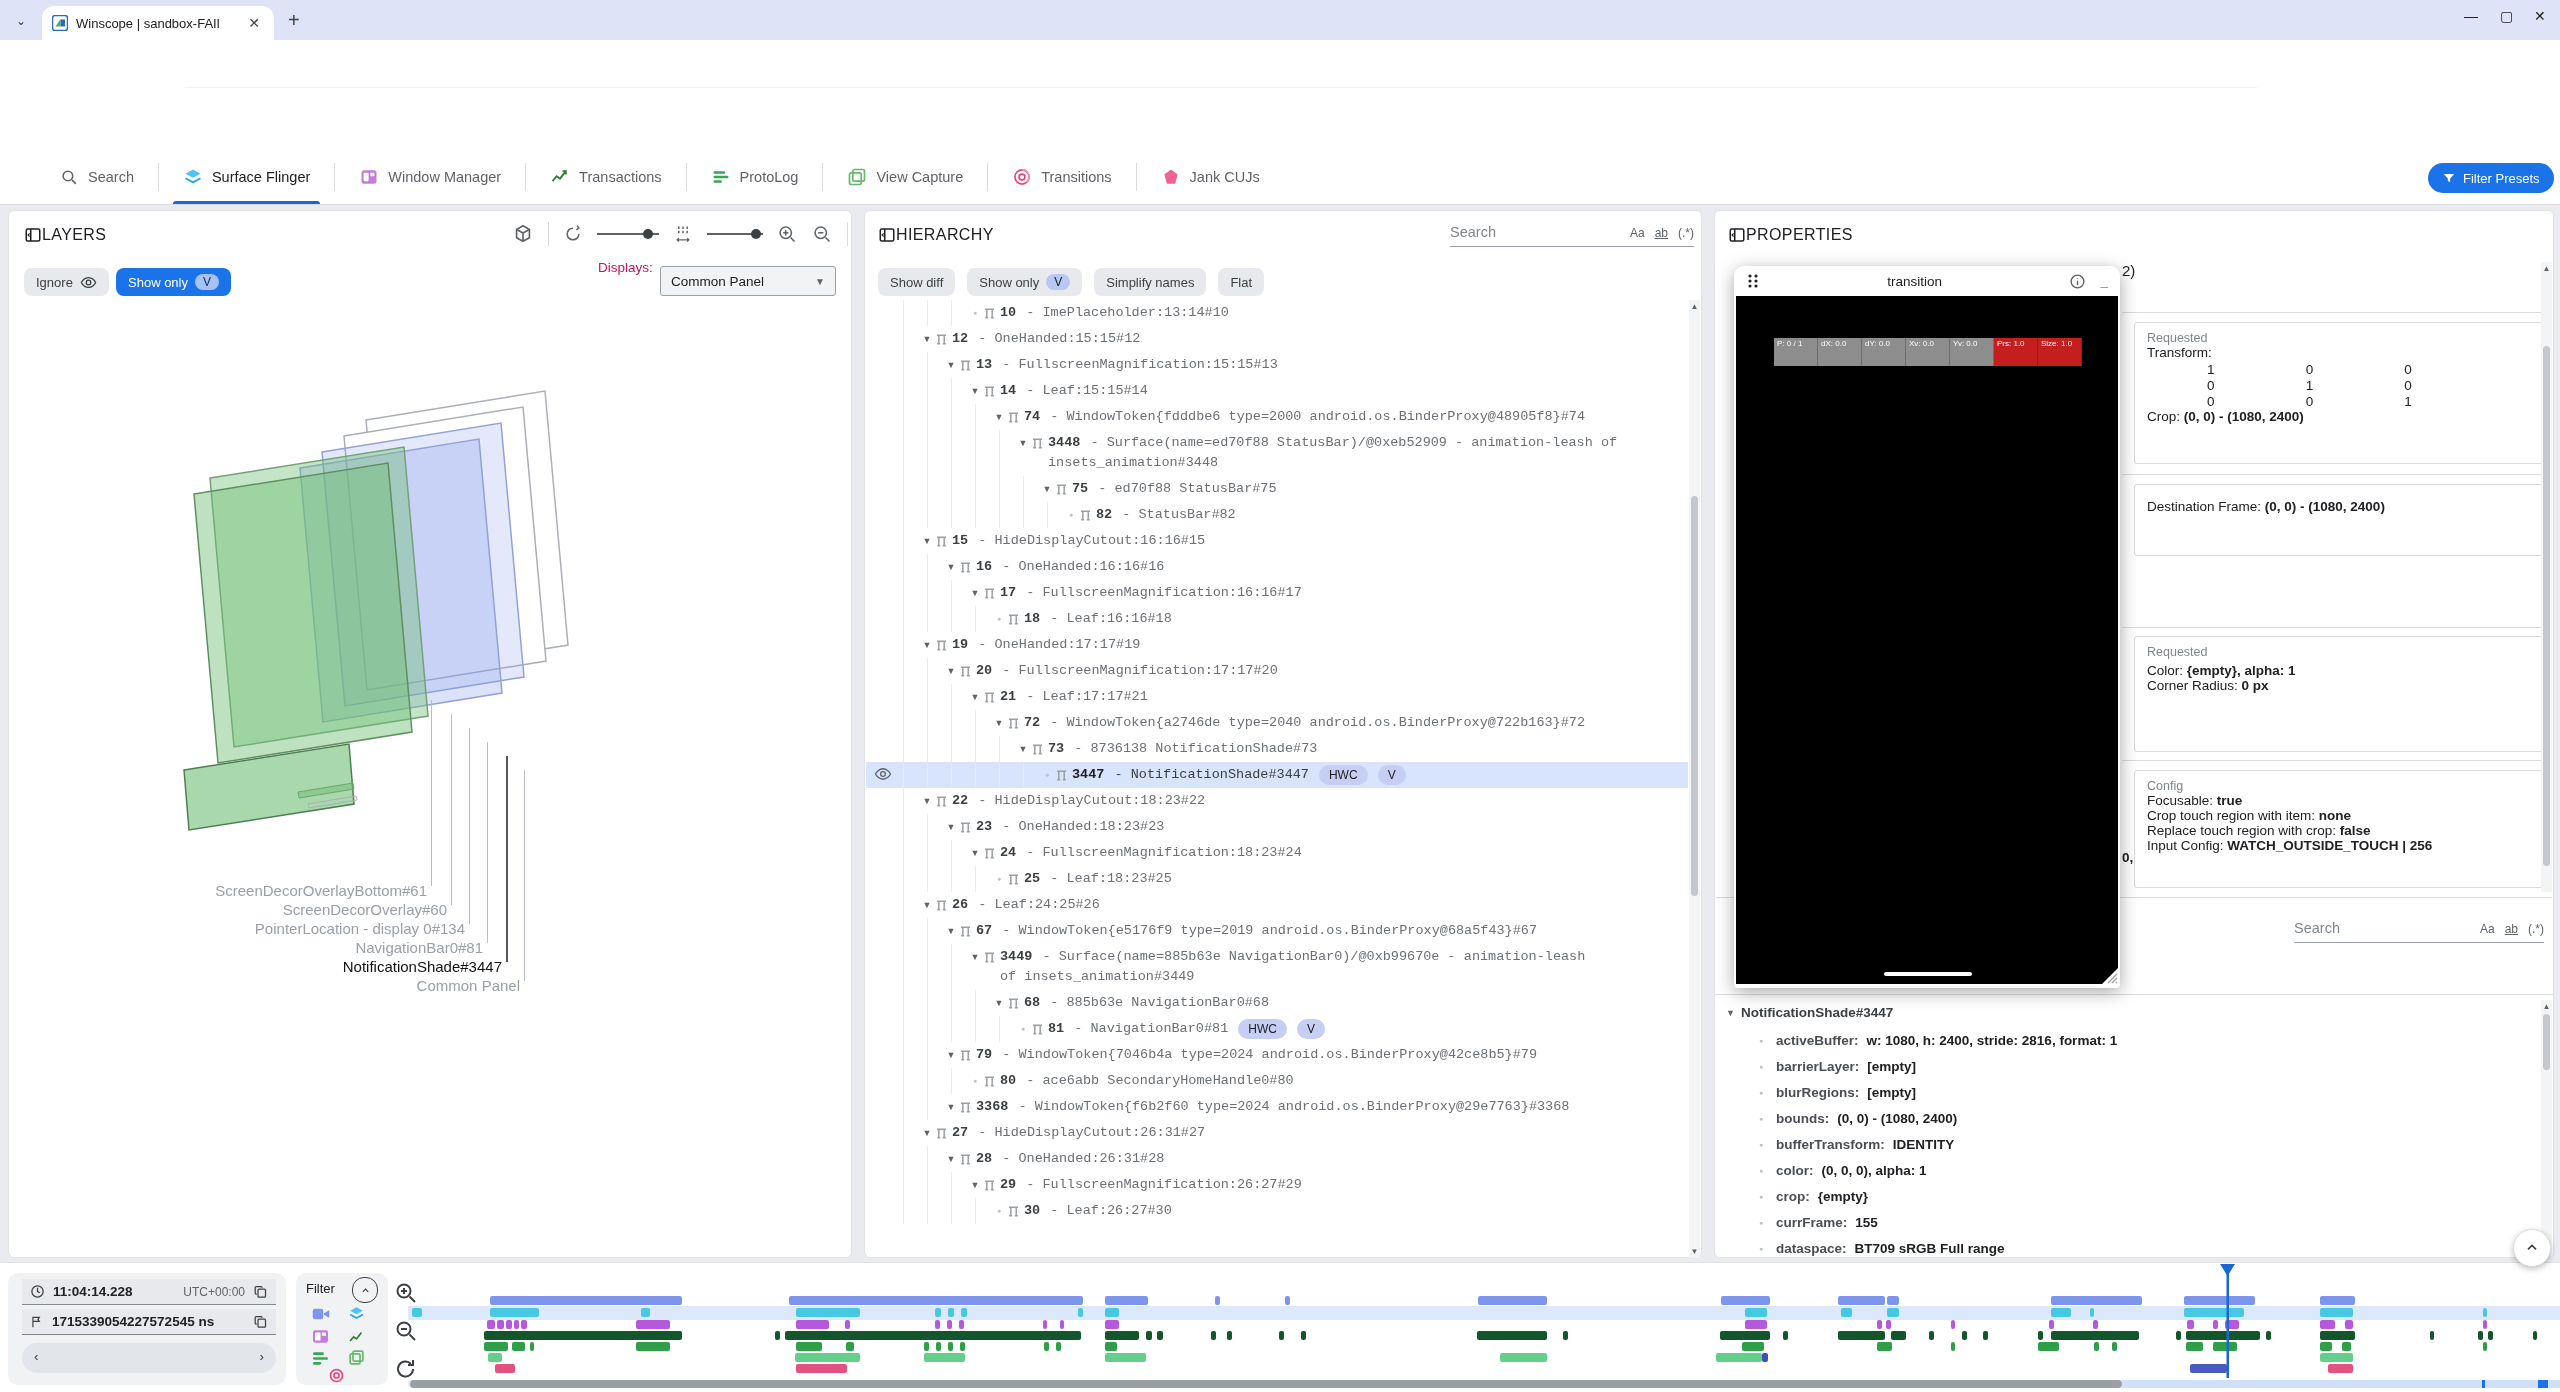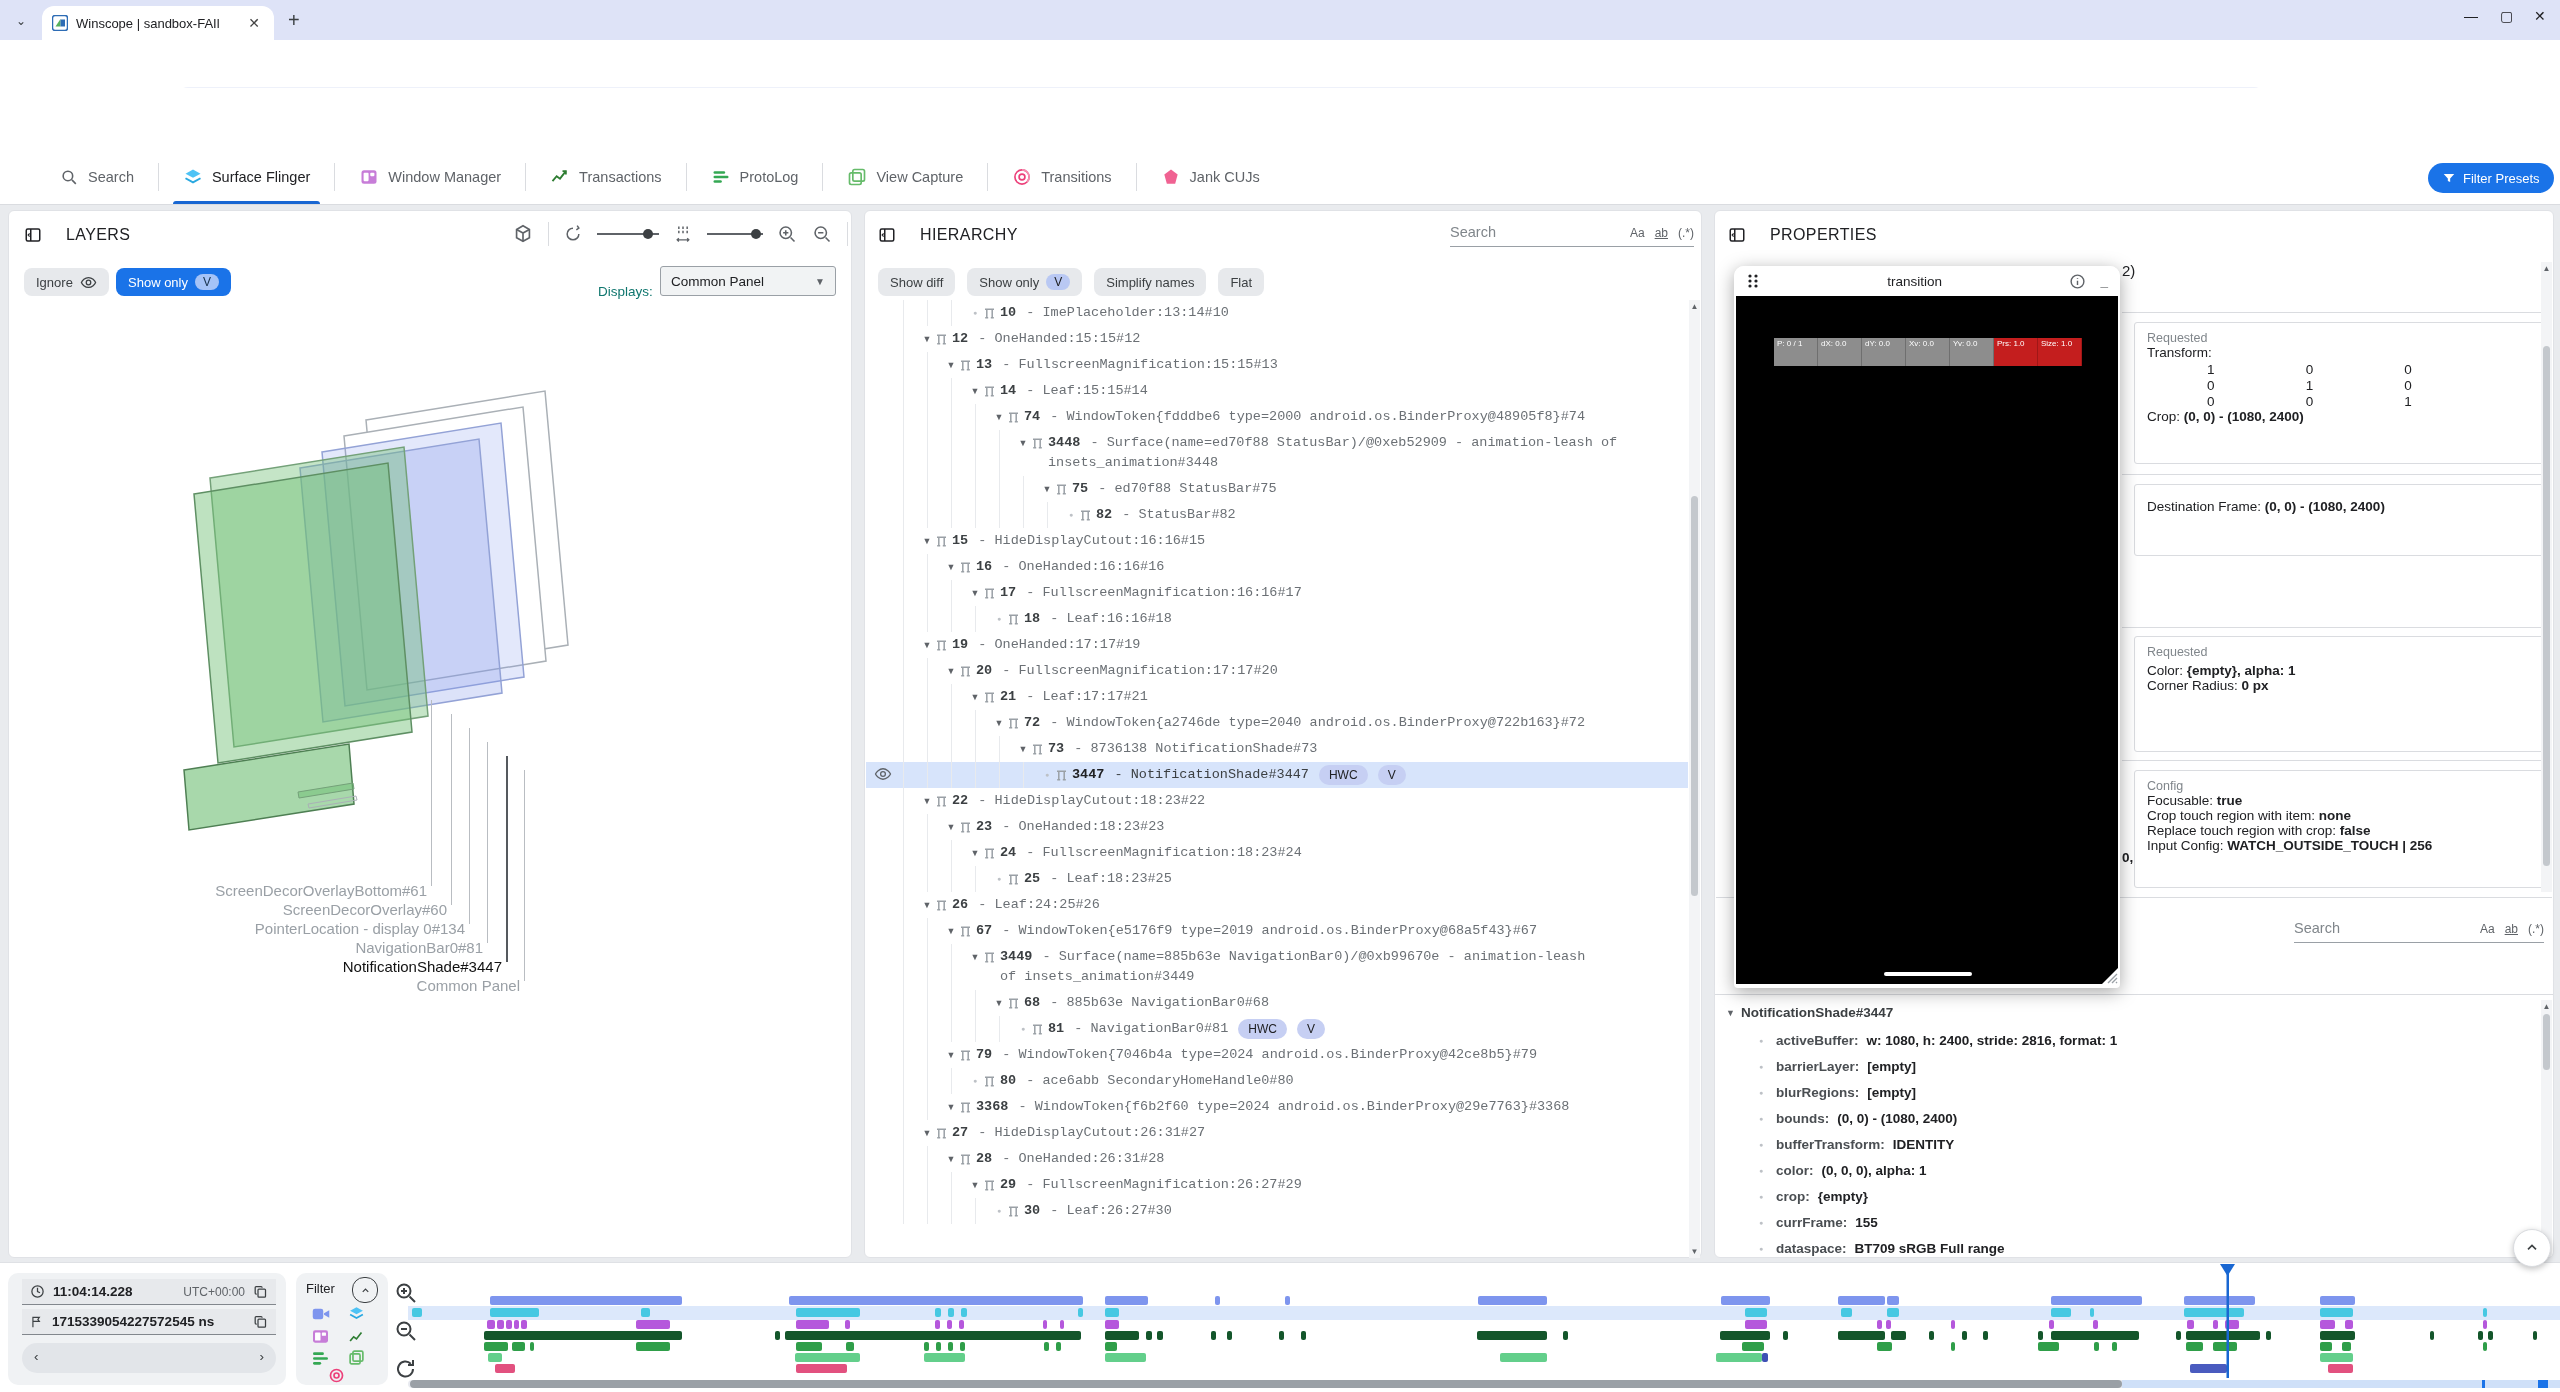--- a/index.html
+++ b/index.html
@@ -29,21 +29,21 @@
   .vdiv{top:106px;width:1px;height:26px;background:#dadce0;}
   
   .navtabs{left:0;top:150px;width:2560px;height:55px;background:#fff;border-bottom:1px solid #dadce0;display:flex;align-items:center;padding-left:36px;box-sizing:border-box;}
   .ntab{display:flex;align-items:center;gap:9px;padding:0 24px;height:54px;color:#5f6368;font-size:14.5px;position:relative;white-space:nowrap;}
   .ntab.active{color:#202124;}
   .ntab.active:after{content:"";position:absolute;left:14px;right:14px;bottom:0;height:3px;background:#1967d2;border-radius:3px 3px 0 0;}
   .ntab-div{width:1px;height:28px;background:#dadce0;}
   
   .workspace{left:0;top:205px;width:2560px;height:1057px;background:#e9ebee;}
   .panel{background:#fff;border:1px solid #e0e2e6;border-radius:6px;box-sizing:border-box;}
-  .ptitle{display:flex;align-items:center;gap:24px;font-size:16px;font-weight:500;letter-spacing:.4px;color:#202124;}
+  .ptitle{display:flex;align-items:center;gap:0;font-size:16px;font-weight:500;letter-spacing:.4px;color:#202124;}
   .chip{height:28px;border-radius:8px;background:#e7e9ec;color:#3c4043;display:inline-flex;align-items:center;gap:7px;padding:0 12px;font-size:13px;}
   .chip .vbadge{background:#b9c8f3;border-radius:10px;padding:1px 8px;font-size:12px;color:#202124;}
   .chip.blue{background:#1a73e8;color:#fff;}
   .chip.blue .vbadge{background:#a5c3f7;color:#17324d;}
   .searchfield{border-bottom:1px solid #9aa0a6;display:flex;align-items:flex-end;justify-content:space-between;padding-bottom:6px;}
   .searchph{color:#80868b;font-size:14.5px;}
   .matchics{color:#5f6368;font-size:12px;display:flex;gap:10px;align-items:center;}
   .matchics .u{text-decoration:underline;}
   
   .h-tree{left:866px;top:300px;width:822px;height:958px;overflow:hidden;}
@@ -331,21 +331,21 @@
     <span>Ignore</span>
     <svg width="17" height="17" viewBox="0 0 24 24">
         <path d="M12 5c-5 0-9 4.5-10 7 1 2.5 5 7 10 7s9-4.5 10-7c-1-2.5-5-7-10-7z" fill="none" stroke="#3c4043" stroke-width="1.8"></path>
         <circle cx="12" cy="12" r="3.2" fill="none" stroke="#3c4043" stroke-width="1.8"></circle>
       </svg>
   </div>
   <div class="abs chip blue" style="left:116px;top:268px;">
     <span>Show only</span>
     <span class="vbadge">V</span>
   </div>
-  <div class="abs" style="left:598px;top:284px;color:#0f766e;">Displays:</div>
+  <div class="abs" style="left:598px;top:260px;color:#be185d;">Displays:</div>
   <div class="abs" style="left:660px;top:266px;width:176px;height:30px;background:#f1f3f4;border:1px solid #9aa0a6;border-radius:3px;display:flex;align-items:center;justify-content:space-between;padding:0 10px;box-sizing:border-box;">
     <span>Common Panel</span>
     <span style="font-size:10px;color:#5f6368;">▼</span>
   </div>
 
   <svg class="abs" style="left:8px;top:296px;" width="844" height="962" viewBox="0 0 844 962">
     <g transform="translate(0,-296)">
       <polygon points="358,420 537,391 560,645 381,674" fill="#ffffff" stroke="#aab0b6" stroke-width="1.5"></polygon>
       <polygon points="336,436 515,407 538,661 359,690" fill="#ffffff" stroke="#aab0b6" stroke-width="1.5"></polygon>
       <polygon points="314,452 493,423 516,677 337,706" fill="rgba(128,152,235,0.22)" stroke="#93a2d6" stroke-width="1.5"></polygon>

